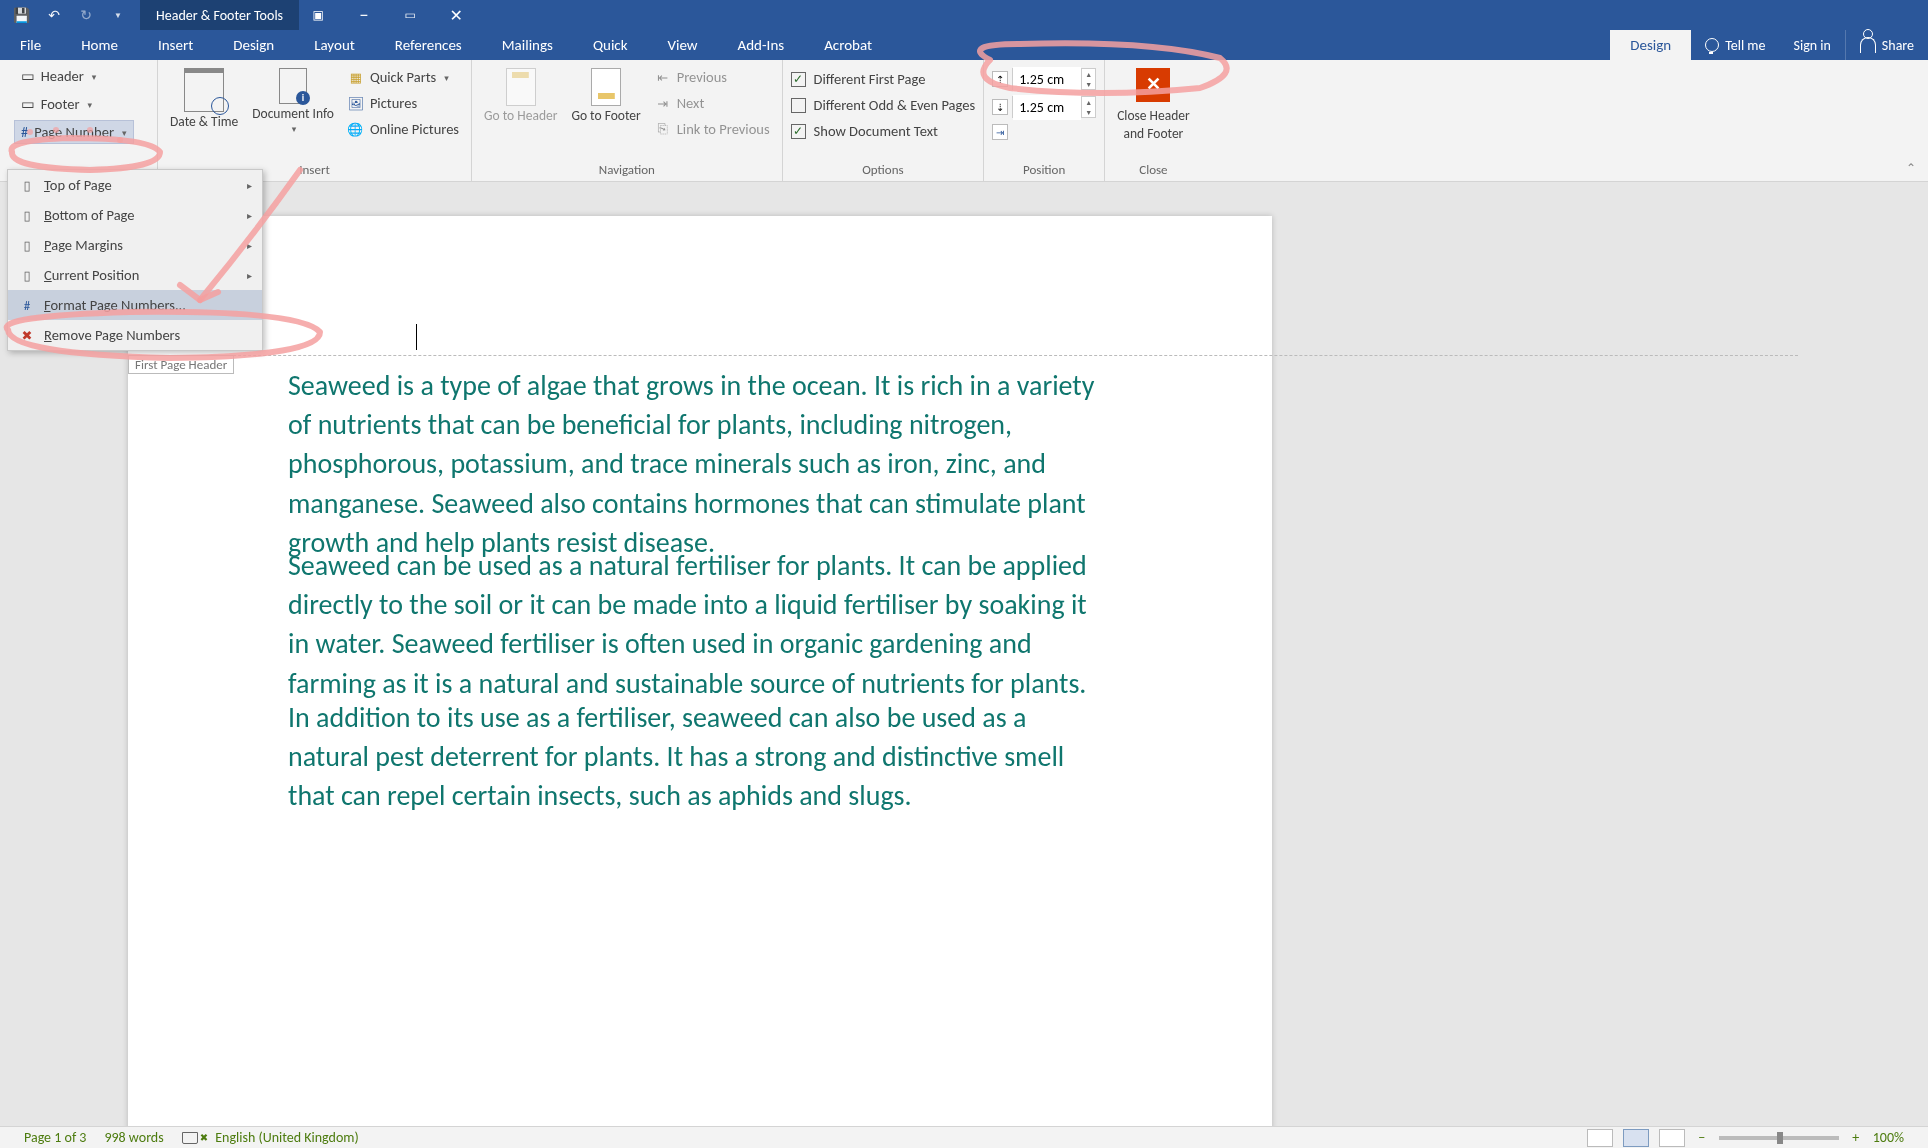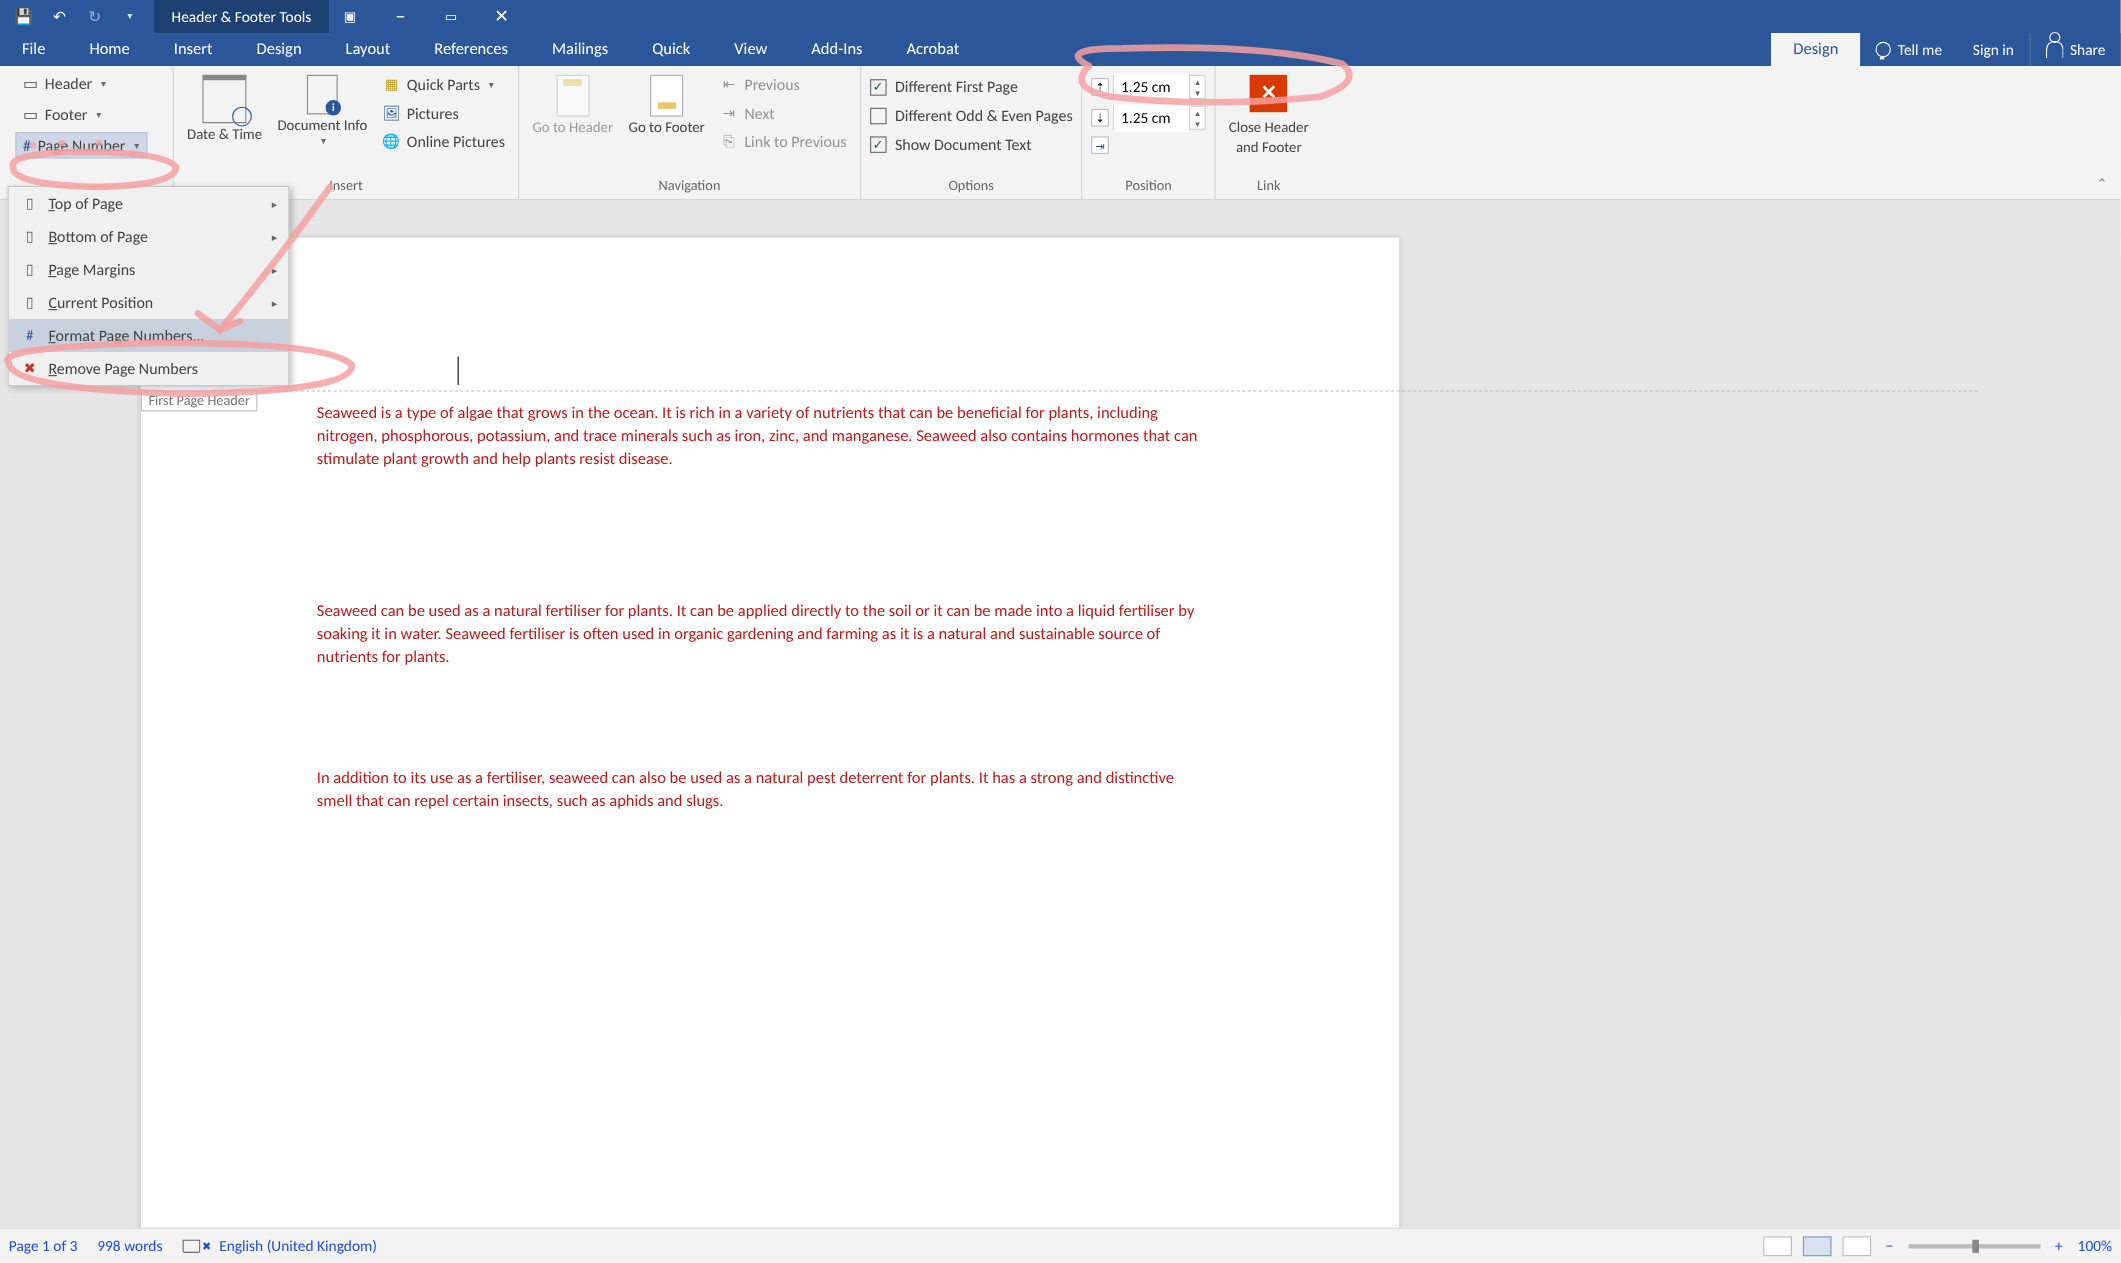--- a/index.html
+++ b/index.html
@@ -71,27 +71,27 @@
   .scribble { position:fixed; pointer-events:none; z-index:60;}
   .scrib-stroke { fill:none; stroke:#f4a0a0; stroke-width:6; stroke-linecap:round; stroke-linejoin:round; opacity:.85;}
 
   
   .docarea { flex:1; position:relative; background:#e6e6e6; overflow:hidden;}
   .ruler-blank { position:absolute; left:0; right:0; top:0; height:34px; background:#e6e6e6;}
   .page { position:absolute; left:128px; top:34px; width:1144px; background:#fff; box-shadow:0 0 6px rgba(0,0,0,.2); bottom:-200px;}
   .header-label { position:absolute; left:128px; top:173px; background:#fff; border:1px solid #bbb; font-size:13px; color:#777; padding:1px 6px;}
   .header-sep { position:absolute; left:128px; right:130px; top:173px; border-top:1.5px dashed #bbb;}
   .cursor { position:absolute; left:288px; top:108px; width:1px; height:26px; background:#000;}
-  .bodytext { position:absolute; left:288px; width:810px; color:#b91c1c; font-size:15px; line-height:1.4;}
+  .bodytext { position:absolute; left:288px; width:810px; color:#0f766e; font-size:28px; line-height:1.4;}
   .bt1 { top:184px;}
   .bt2 { top:364px;}
   .bt3 { top:516px;}
 
   
-  .statusbar { height:32px; background:#f3f3f3; border-top:1px solid #d4d4d4; display:flex; align-items:center; font-size:14px; color:#1d4ed8; padding:0 8px; gap:18px;}
+  .statusbar { height:22px; background:#f3f3f3; border-top:1px solid #d4d4d4; display:flex; align-items:center; font-size:14px; color:#4d7c0f; padding:0 24px; gap:18px;}
   .statusbar .right { margin-left:auto; display:flex; align-items:center; gap:10px;}
   .view-btn { width:26px;height:18px;border:1px solid #bbb; background:#fff;}
   .slider { width:120px;height:4px;background:#bbb; position:relative;}
   .slider::after{content:"";position:absolute; left:58px;top:-4px;width:6px;height:12px;background:#888;}
   .pm { width:14px;text-align:center;}
 
   .lang-ic { display:inline-flex; align-items:center; gap:2px;}
   .book { width:16px;height:12px;border:1px solid #666;border-radius:0 0 2px 2px;}
 </style>
 </head>
@@ -268,21 +268,21 @@
   </div>
 
   <div class="ribgroup" style="border-right:none">
     <div class="ribgroup-body">
       <div class="big-btn">
         <div class="close-x">✕</div>
         <span>Close Header</span>
         <span>and Footer</span>
       </div>
     </div>
-    <div class="ribgroup-title">Link</div>
+    <div class="ribgroup-title">Close</div>
   </div>
   <span class="ribbon-collapse">⌃</span>
 </div>
 
 <div class="menu">
   <div class="menu-item">
       <span class="m-ic">▯</span>
       <span class="fl">Top of Page</span>
       <span class="sub">▸</span>
     </div>

